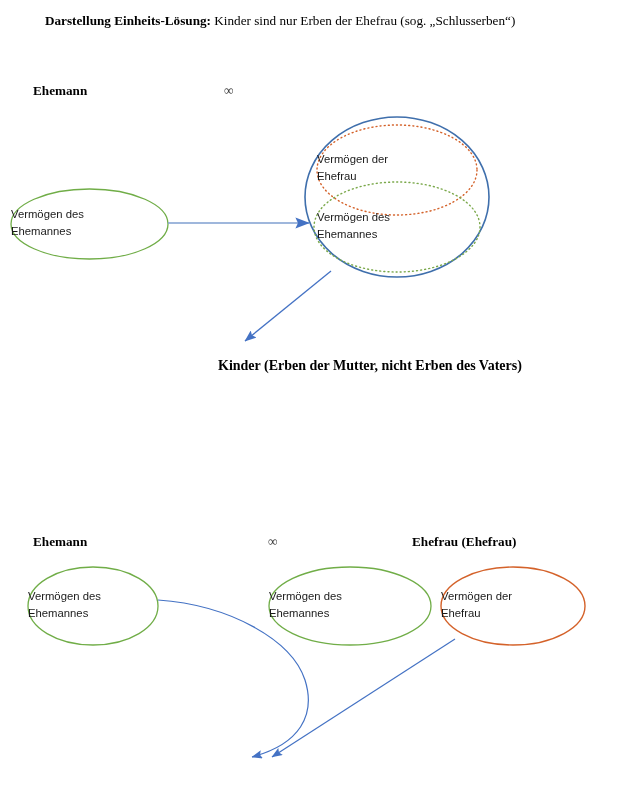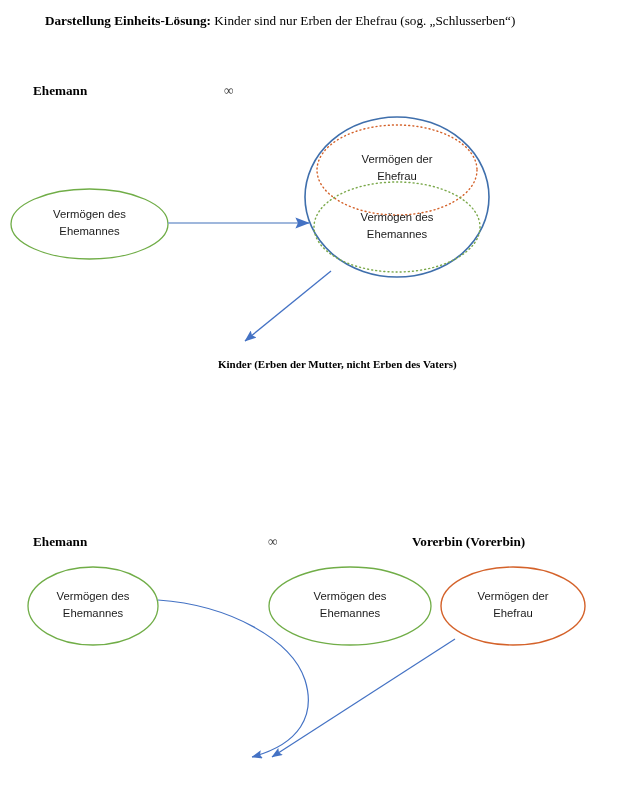--- a/index.html
+++ b/index.html
@@ -62,21 +62,21 @@
   #symbol-marriage-1 { left: 224px; top: 83px; }
   #label-wife-1      { left: 363px; top: 83px; }
   #label-husband-2   { left: 33px;  top: 534px; }
   #symbol-marriage-2 { left: 268px; top: 534px; }
   #label-wife-2      { left: 412px; top: 534px; }
 
   
   .conclusion-label {
     position: absolute;
     font-family: "Liberation Serif", serif;
-    font-size: 11px;
+    font-size: 14px;
     font-weight: bold;
     white-space: nowrap;
     color: #000000;
   }
   #label-children-1 { left: 218px; top: 358px; }
   #label-children-2 { left: 222px; top: 772px; }
 
   
   .canvas {
     position: absolute;
@@ -86,21 +86,21 @@
     height: 798px;
     pointer-events: none;
   }
 
   
   .ellipse-text {
     position: absolute;
     font-family: "Liberation Sans", sans-serif;
     font-size: 11.3px;
     line-height: 17px;
-    text-align: center;
+    text-align: left;
     color: #1a1a1a;
     white-space: pre-line;
   }
 </style>
 </head>
 <body>
 
 <div class="page">
 
   <svg class="canvas" viewBox="0 0 633 798">
@@ -151,21 +151,21 @@
   <div class="ellipse-text" style="left:317px; top:209px; width:160px;">Vermögen des
 Ehemannes</div>
 
   <div class="conclusion-label" id="label-children-1">Kinder (Erben der Mutter, nicht Erben des Vaters)</div>
 
 
   <div class="party-label" id="label-husband-2">Ehemann</div>
 
   <div class="marriage-symbol" id="symbol-marriage-2">∞</div>
 
-  <div class="party-label" id="label-wife-2">Vorerbin (Vorerbin)</div>
+  <div class="party-label" id="label-wife-2">Ehefrau (Ehefrau)</div>
 
   <div class="ellipse-text" style="left:28px; top:588px; width:130px;">Vermögen des
 Ehemannes</div>
 
   <div class="ellipse-text" style="left:269px; top:588px; width:162px;">Vermögen des
 Ehemannes</div>
 
   <div class="ellipse-text" style="left:441px; top:588px; width:144px;">Vermögen der
 Ehefrau</div>
 

